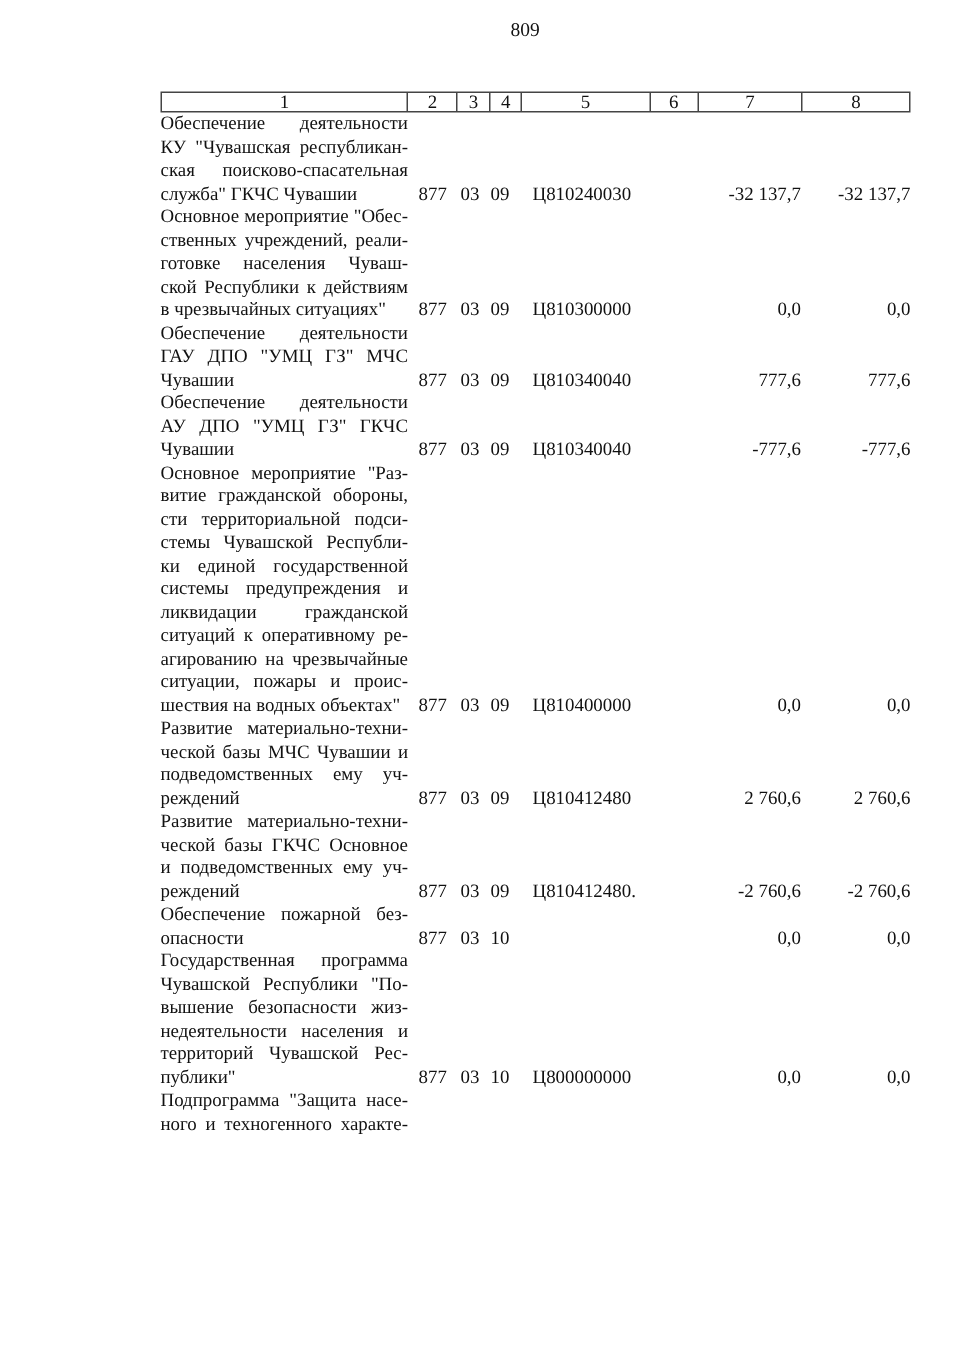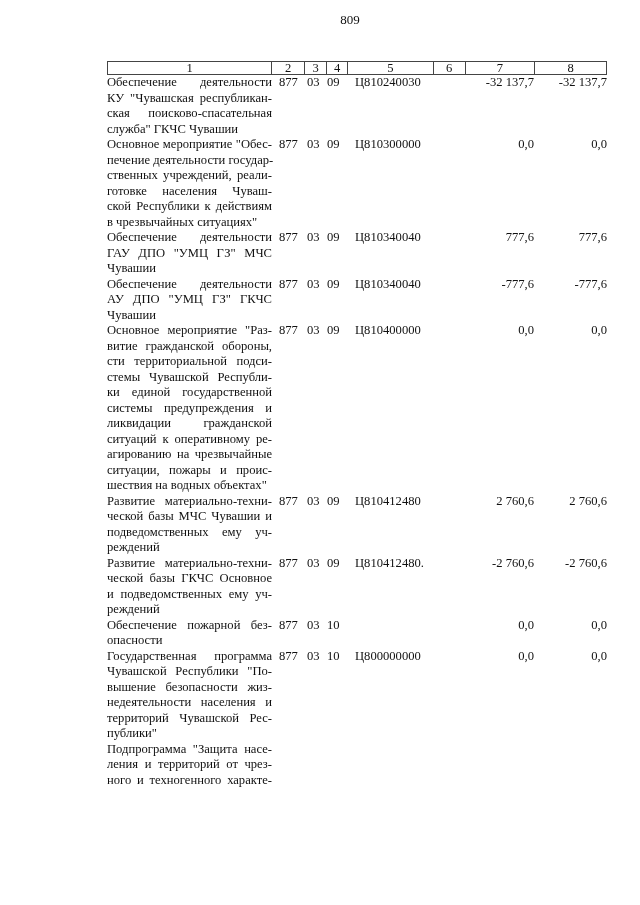--- a/index.html
+++ b/index.html
@@ -3,21 +3,21 @@
 <meta charset="utf-8">
 <style>
   html, body { margin: 0; padding: 0; background: #ffffff; }
   body { width: 640px; height: 905px; position: relative; overflow: hidden;
          font-family: "Liberation Serif", "DejaVu Serif", serif; color: #111; font-size: 12.6px; }
   .page-num { position: absolute; top: 12px; left: 0; width: 700px; text-align: center; font-size: 13px; }
   .hdr { position: absolute; top: 61px; left: 107px; height: 14px; display: flex; border: 1px solid #444; box-sizing: border-box; width: 500px; }
   .hdr div { border-right: 1px solid #444; text-align: center; line-height: 12px; font-size: 12.6px; box-sizing: border-box; }
   .hdr div:last-child { border-right: none; }
   .body-rows { position: absolute; top: 75px; left: 107px; width: 500px; }
-  .row { display: flex; }
+  .row { display: flex; align-items: flex-end; }
   .c1 { width: 165px; text-align: justify; text-align-last: auto; line-height: 15.5px; }
   .c1 .ln { display: block; white-space: nowrap; }
   .c1 .ln.j { text-align: justify; text-align-last: justify; }
   .c2 { width: 33px; padding-left: 7px; box-sizing: border-box; line-height: 15.5px; }
   .c3 { width: 22px; padding-left: 2px; box-sizing: border-box; line-height: 15.5px; }
   .c4 { width: 21px; padding-left: 0px; box-sizing: border-box; line-height: 15.5px; }
   .c5 { width: 86px; padding-left: 7px; box-sizing: border-box; line-height: 15.5px; }
   .c6 { width: 32px; line-height: 15.5px; }
   .c7 { width: 70px; text-align: right; padding-right: 2px; box-sizing: border-box; line-height: 15.5px; }
   .c8 { width: 71px; text-align: right; padding-right: 0px; box-sizing: border-box; line-height: 15.5px; }
@@ -50,21 +50,20 @@
       <div class="c3">03</div>
       <div class="c4">09</div>
       <div class="c5">Ц810240030</div>
       <div class="c6">&nbsp;</div>
       <div class="c7">-32 137,7</div>
       <div class="c8">-32 137,7</div>
     </div>
     <div class="row">
       <div class="c1">
         <span class="ln j">Основное мероприятие "Обес-</span>
-        <span class="ln j">печение деятельности государ-</span>
         <span class="ln j">ственных учреждений, реали-</span>
         <span class="ln j">готовке населения Чуваш-</span>
         <span class="ln j">ской Республики к действиям</span>
         <span class="ln">в чрезвычайных ситуациях"</span>
       </div>
       <div class="c2">877</div>
       <div class="c3">03</div>
       <div class="c4">09</div>
       <div class="c5">Ц810300000</div>
       <div class="c6">&nbsp;</div>
@@ -177,21 +176,20 @@
       <div class="c3">03</div>
       <div class="c4">10</div>
       <div class="c5">Ц800000000</div>
       <div class="c6">&nbsp;</div>
       <div class="c7">0,0</div>
       <div class="c8">0,0</div>
     </div>
     <div class="row">
       <div class="c1">
         <span class="ln j">Подпрограмма "Защита насе-</span>
-        <span class="ln j">ления и территорий от чрез-</span>
         <span class="ln j">ного и техногенного характе-</span>
       </div>
       <div class="c2">&nbsp;</div>
       <div class="c3">&nbsp;</div>
       <div class="c4">&nbsp;</div>
       <div class="c5">&nbsp;</div>
       <div class="c6">&nbsp;</div>
       <div class="c7">&nbsp;</div>
       <div class="c8">&nbsp;</div>
     </div>

